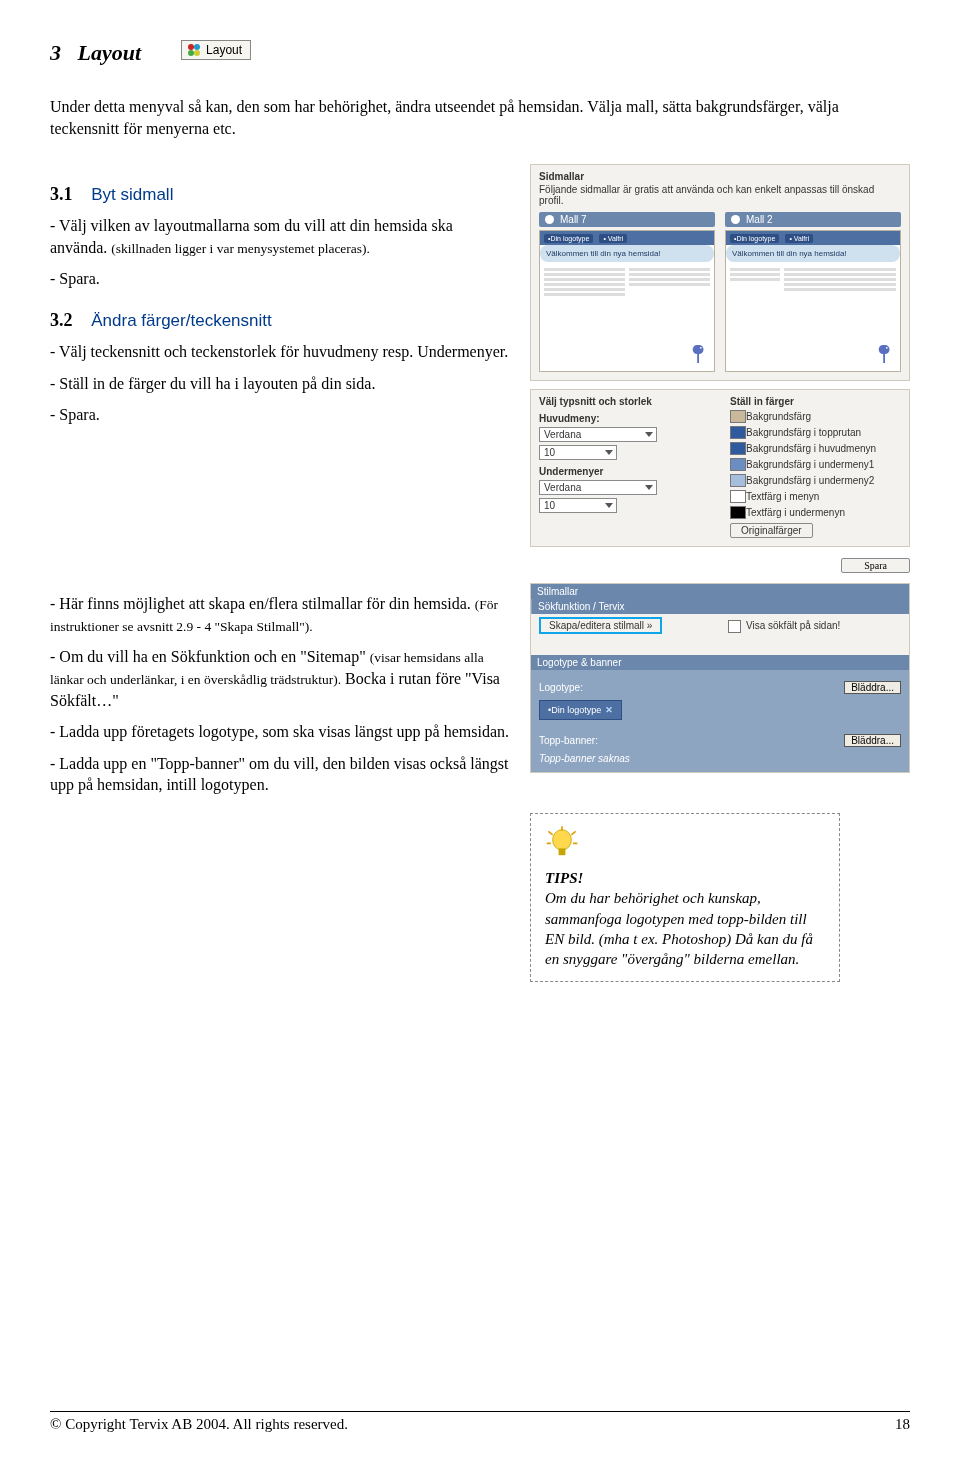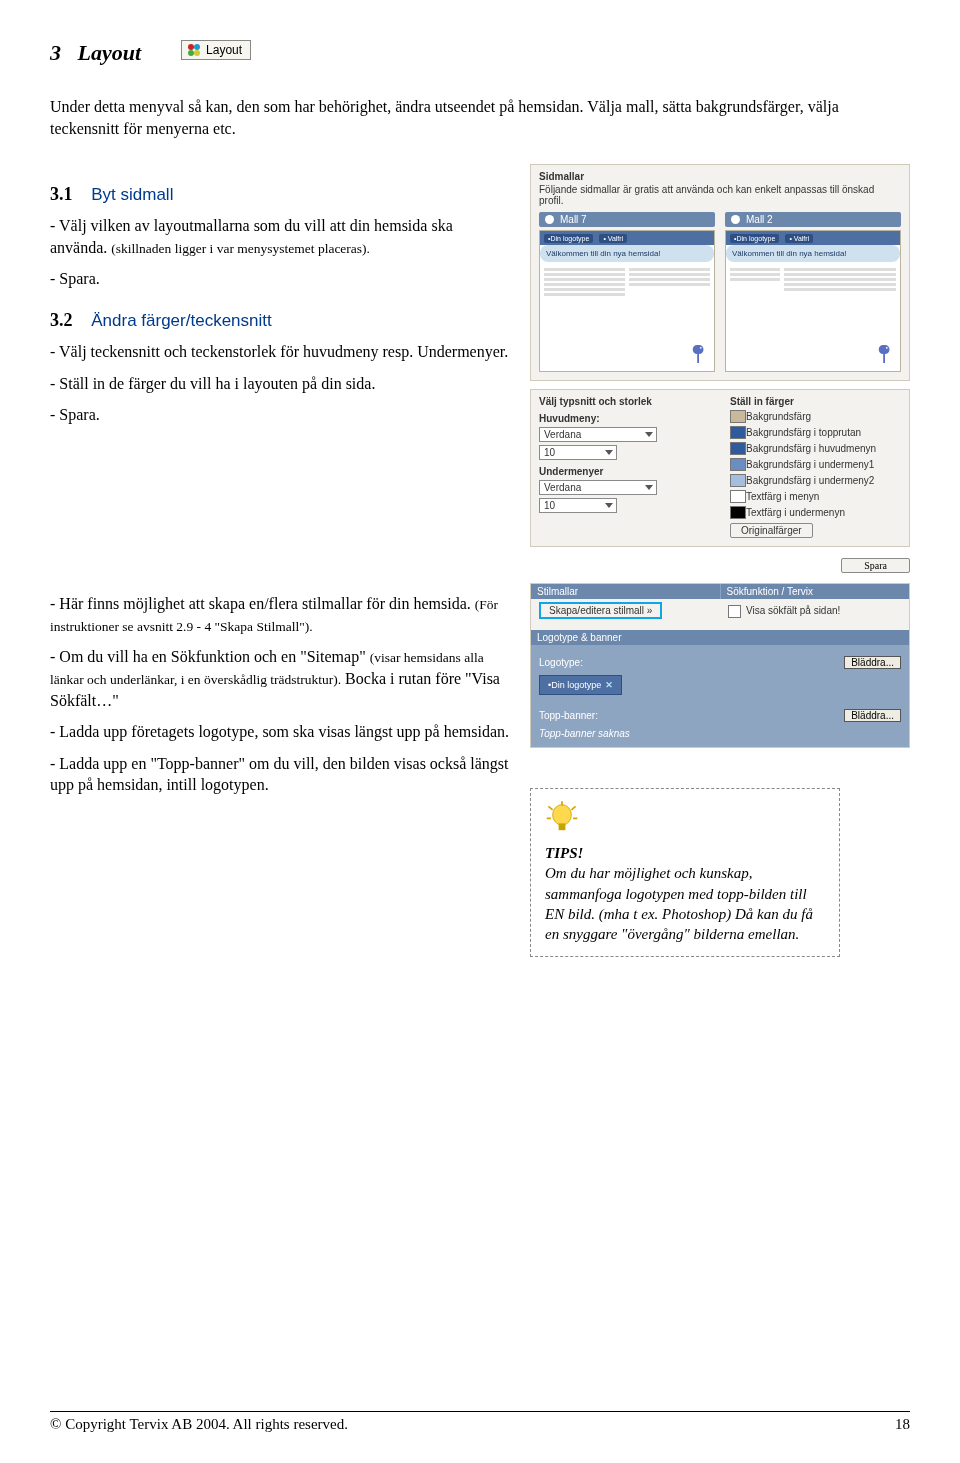--- a/index.html
+++ b/index.html
@@ -85,29 +85,29 @@
   }
   .swatch-row { display:flex; align-items:center; margin:3px 0; font-size:10px; }
   .swatch { width:14px; height:11px; border:1px solid #777; }
   .btn-inline {
     display:inline-block; border:1px solid #8a8a8a; background:#f3f2ee;
     font-size:10px; padding:1px 10px; border-radius:2px;
   }
   .spara-row { text-align:right; margin-top:4px; }
 
   
-  .stil-panel .head-row { display:flex; }
+  .stil-panel .head-row { display:flex;flex-direction:column; }
   .stil-panel .head-cell { flex:1; background:#6b87ab; color:#fff; font-size:10px; padding:2px 6px; }
   .stil-panel .head-cell + .head-cell { border-left:1px solid #8aa2c1; }
   .stil-panel .row2 { display:flex; }
   .stil-panel .cell { flex:1; padding:6px 8px; }
   .stil-btn { border:2px solid #0ea5e9; background:#f3f2ee; font-size:10px; padding:1px 8px; }
   .checkbox { width:11px; height:11px; border:1px solid #777; background:#fff; display:inline-block; vertical-align:middle; margin-right:5px;}
 
-  .logo-sec { margin-top:6px; }
+  .logo-sec { margin-top:16px; }
   .logo-sec .bar { background:#6b87ab; color:#fff; font-size:10px; padding:2px 6px;}
   .logo-sec .body { background:#8ea5c2; padding:8px; font-size:10px; color:#fff;}
   .upload-row { display:flex; justify-content:space-between; align-items:center; margin:3px 0 6px 0;}
   .bladdra { border:1px solid #555; background:#efece4; color:#000; font-size:10px; padding:0 6px;}
   .logo-preview { background:#4d6fa1; color:#fff; font-size:9px; padding:4px 8px; display:inline-flex; align-items:center; gap:4px; border:1px solid #2d4f85;}
   .logo-preview .x { color:#b7dfff; font-weight:bold; }
 
   
   .tips-box {
     border: 1px dashed #888;
@@ -340,21 +340,21 @@
       </div>
     </div>
 
     <div class="tips-box">
       <svg class="bulb" viewBox="0 0 40 44">
         <ellipse cx="20" cy="16" rx="11" ry="12" fill="#ffd84d" stroke="#c7a400"></ellipse>
         <rect x="16" y="26" width="8" height="8" fill="#c7a400"></rect>
         <path d="M4 6l5 4M36 6l-5 4M20 0v5M2 20h5M33 20h5" stroke="#e0a000" stroke-width="2"></path>
       </svg>
       <span class="tips-head">TIPS!</span><br>
-      <span>Om du har möjlighet och kunskap, sammanfoga logotypen med topp-bilden till EN bild. (mha t ex. Photoshop) Då kan du få en snyggare "övergång" bilderna emellan.</span>
+      <span>Om du har behörighet och kunskap, sammanfoga logotypen med topp-bilden till EN bild. (mha t ex. Photoshop) Då kan du få en snyggare "övergång" bilderna emellan.</span>
     </div>
   </div>
 </div>
 
 <div class="footer">
   <span>© Copyright Tervix AB 2004. All rights reserved.</span>
   <span>18</span>
 </div>
 
 </body></html>

